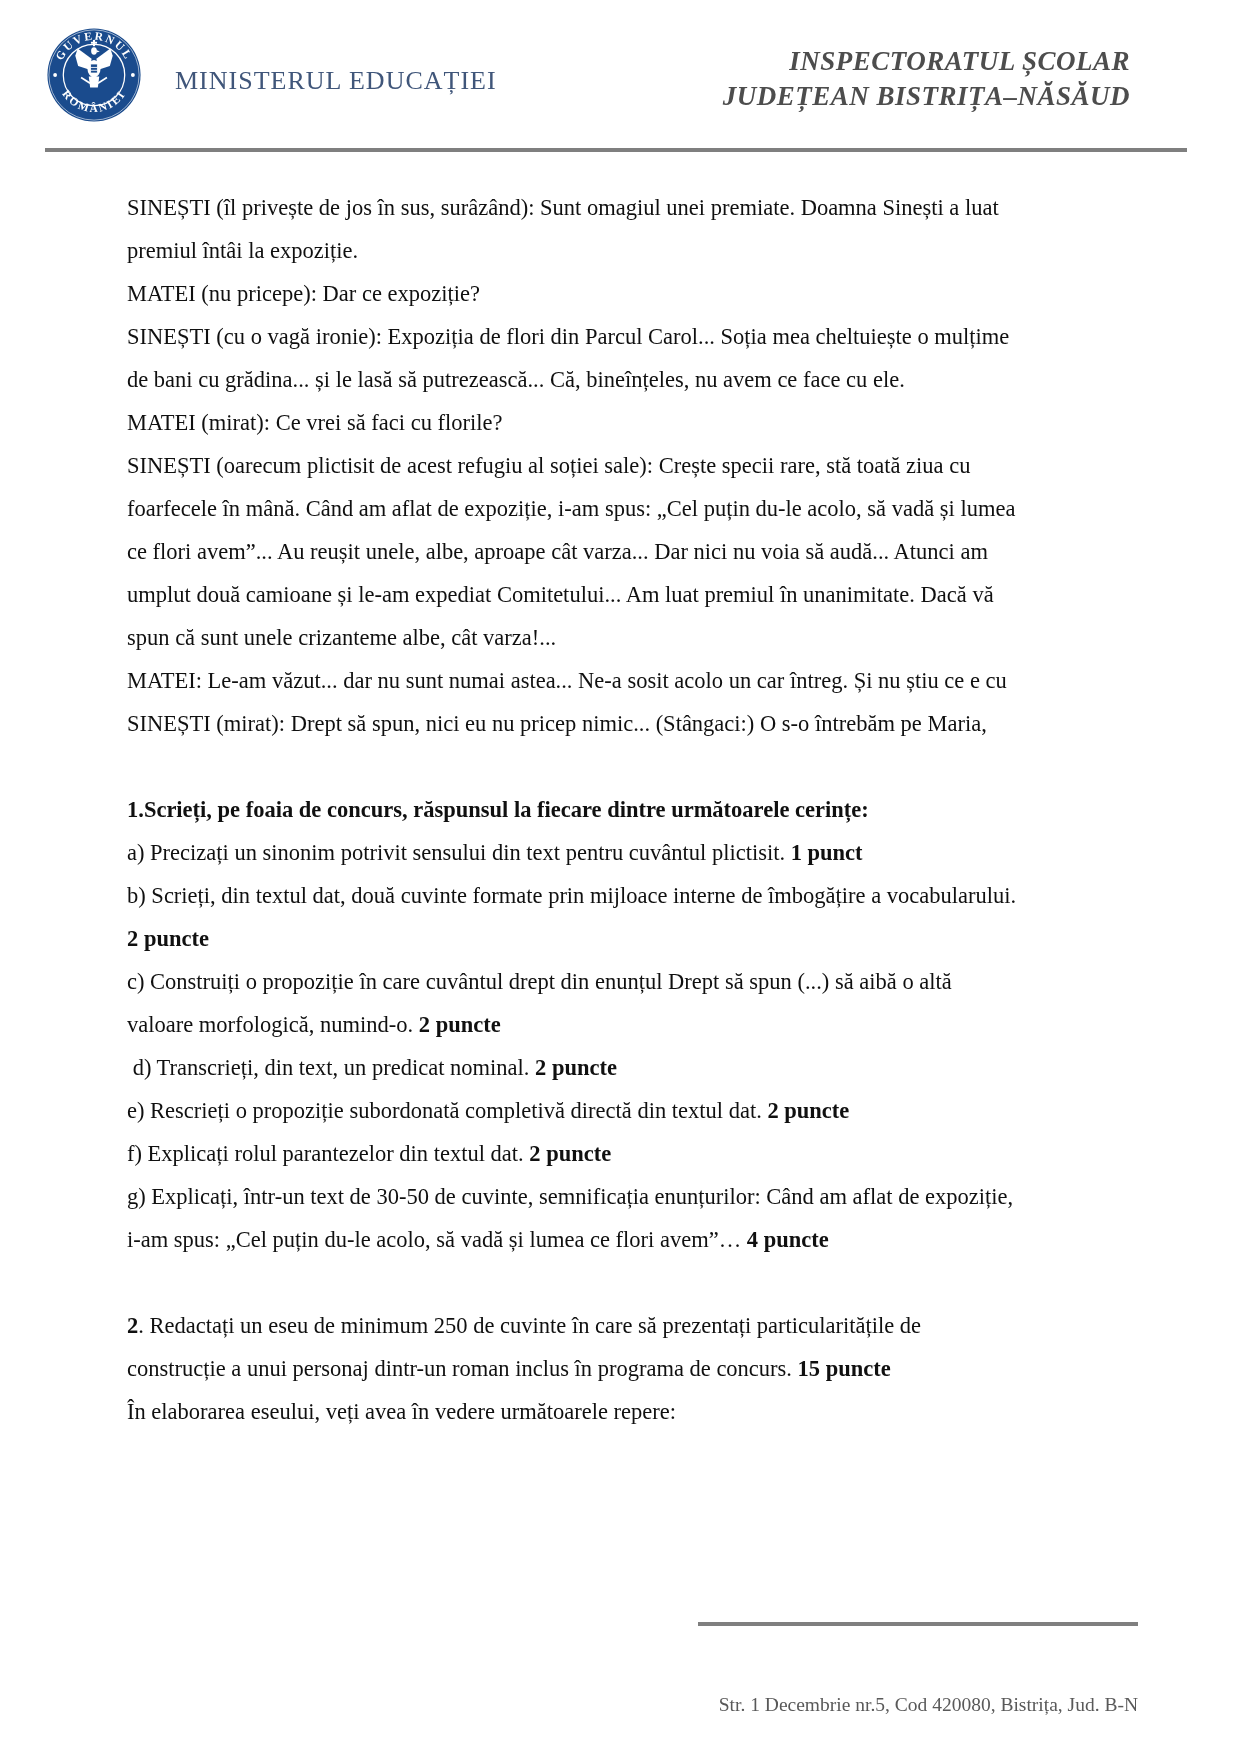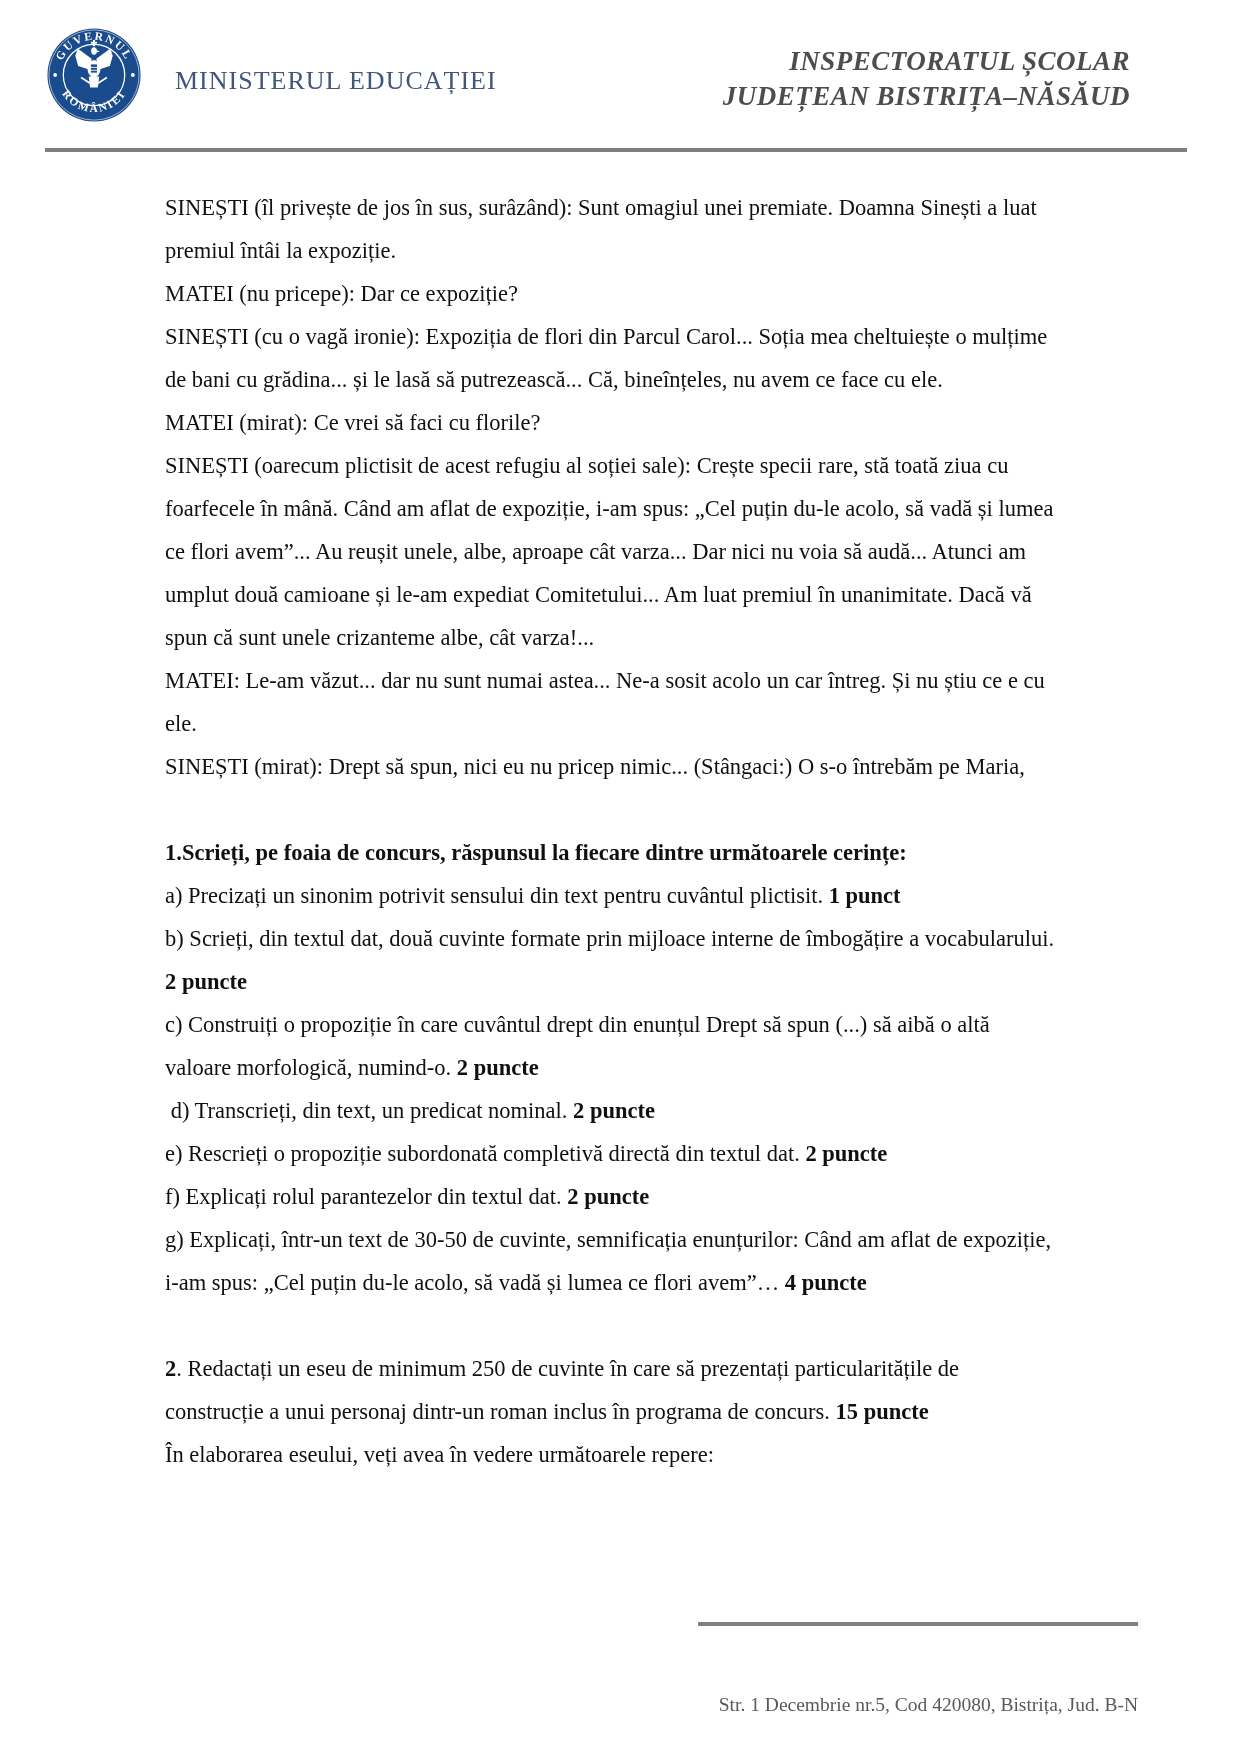--- a/index.html
+++ b/index.html
@@ -36,21 +36,21 @@
     letter-spacing:0.5px;
     font-style:italic;
   }
   .top-rule{
     position:absolute;left:45px;top:148px;width:1142px;height:4px;
     background:var(--rule_gray);
   }
   
   .doc-body{
     position:absolute;left:127px;top:186px;width:1045px;
-    font-size:22.5px;color:var(--body_text);margin-left:38px;
+    font-size:22.5px;color:var(--body_text);
   }
   .line{height:43px;line-height:43px;white-space:pre;}
   .line .bold{font-weight:bold;}
   
   .footer-rule{
     position:absolute;left:698px;top:1622px;width:440px;height:4px;
     background:var(--rule_gray);
   }
   .footer{
     position:absolute;right:103px;top:1632px;width:520px;
@@ -115,21 +115,20 @@
       <div class="line"><span class="">MATEI (nu pricepe): Dar ce expoziție?</span></div>
       <div class="line"><span class="">SINEȘTI (cu o vagă ironie): Expoziția de flori din Parcul Carol... Soția mea cheltuiește o mulțime</span></div>
       <div class="line"><span class="">de bani cu grădina... și le lasă să putrezească... Că, bineînțeles, nu avem ce face cu ele.</span></div>
       <div class="line"><span class="">MATEI (mirat): Ce vrei să faci cu florile?</span></div>
       <div class="line"><span class="">SINEȘTI (oarecum plictisit de acest refugiu al soției sale): Crește specii rare, stă toată ziua cu</span></div>
       <div class="line"><span class="">foarfecele în mână. Când am aflat de expoziție, i-am spus: „Cel puțin du-le acolo, să vadă și lumea</span></div>
       <div class="line"><span class="">ce flori avem”... Au reușit unele, albe, aproape cât varza... Dar nici nu voia să audă... Atunci am</span></div>
       <div class="line"><span class="">umplut două camioane și le-am expediat Comitetului... Am luat premiul în unanimitate. Dacă vă</span></div>
       <div class="line"><span class="">spun că sunt unele crizanteme albe, cât varza!...</span></div>
       <div class="line"><span class="">MATEI: Le-am văzut... dar nu sunt numai astea... Ne-a sosit acolo un car întreg. Și nu știu ce e cu</span></div>
-      <div class="line"><span class="">ele.</span></div>
       <div class="line"><span class="">SINEȘTI (mirat): Drept să spun, nici eu nu pricep nimic... (Stângaci:) O s-o întrebăm pe Maria,</span></div>
       <div class="line"></div>
       <div class="line"><span class="bold">1.Scrieți, pe foaia de concurs, răspunsul la fiecare dintre următoarele cerințe:</span></div>
       <div class="line"><span class="">a) Precizați un sinonim potrivit sensului din text pentru cuvântul plictisit. </span><span class="bold">1 punct</span></div>
       <div class="line"><span class="">b) Scrieți, din textul dat, două cuvinte formate prin mijloace interne de îmbogățire a vocabularului.</span></div>
       <div class="line"><span class="bold">2 puncte</span></div>
       <div class="line"><span class="">c) Construiți o propoziție în care cuvântul drept din enunțul Drept să spun (...) să aibă o altă</span></div>
       <div class="line"><span class="">valoare morfologică, numind-o. </span><span class="bold">2 puncte</span></div>
       <div class="line"><span class=""> d) Transcrieți, din text, un predicat nominal. </span><span class="bold">2 puncte</span></div>
       <div class="line"><span class="">e) Rescrieți o propoziție subordonată completivă directă din textul dat. </span><span class="bold">2 puncte</span></div>

